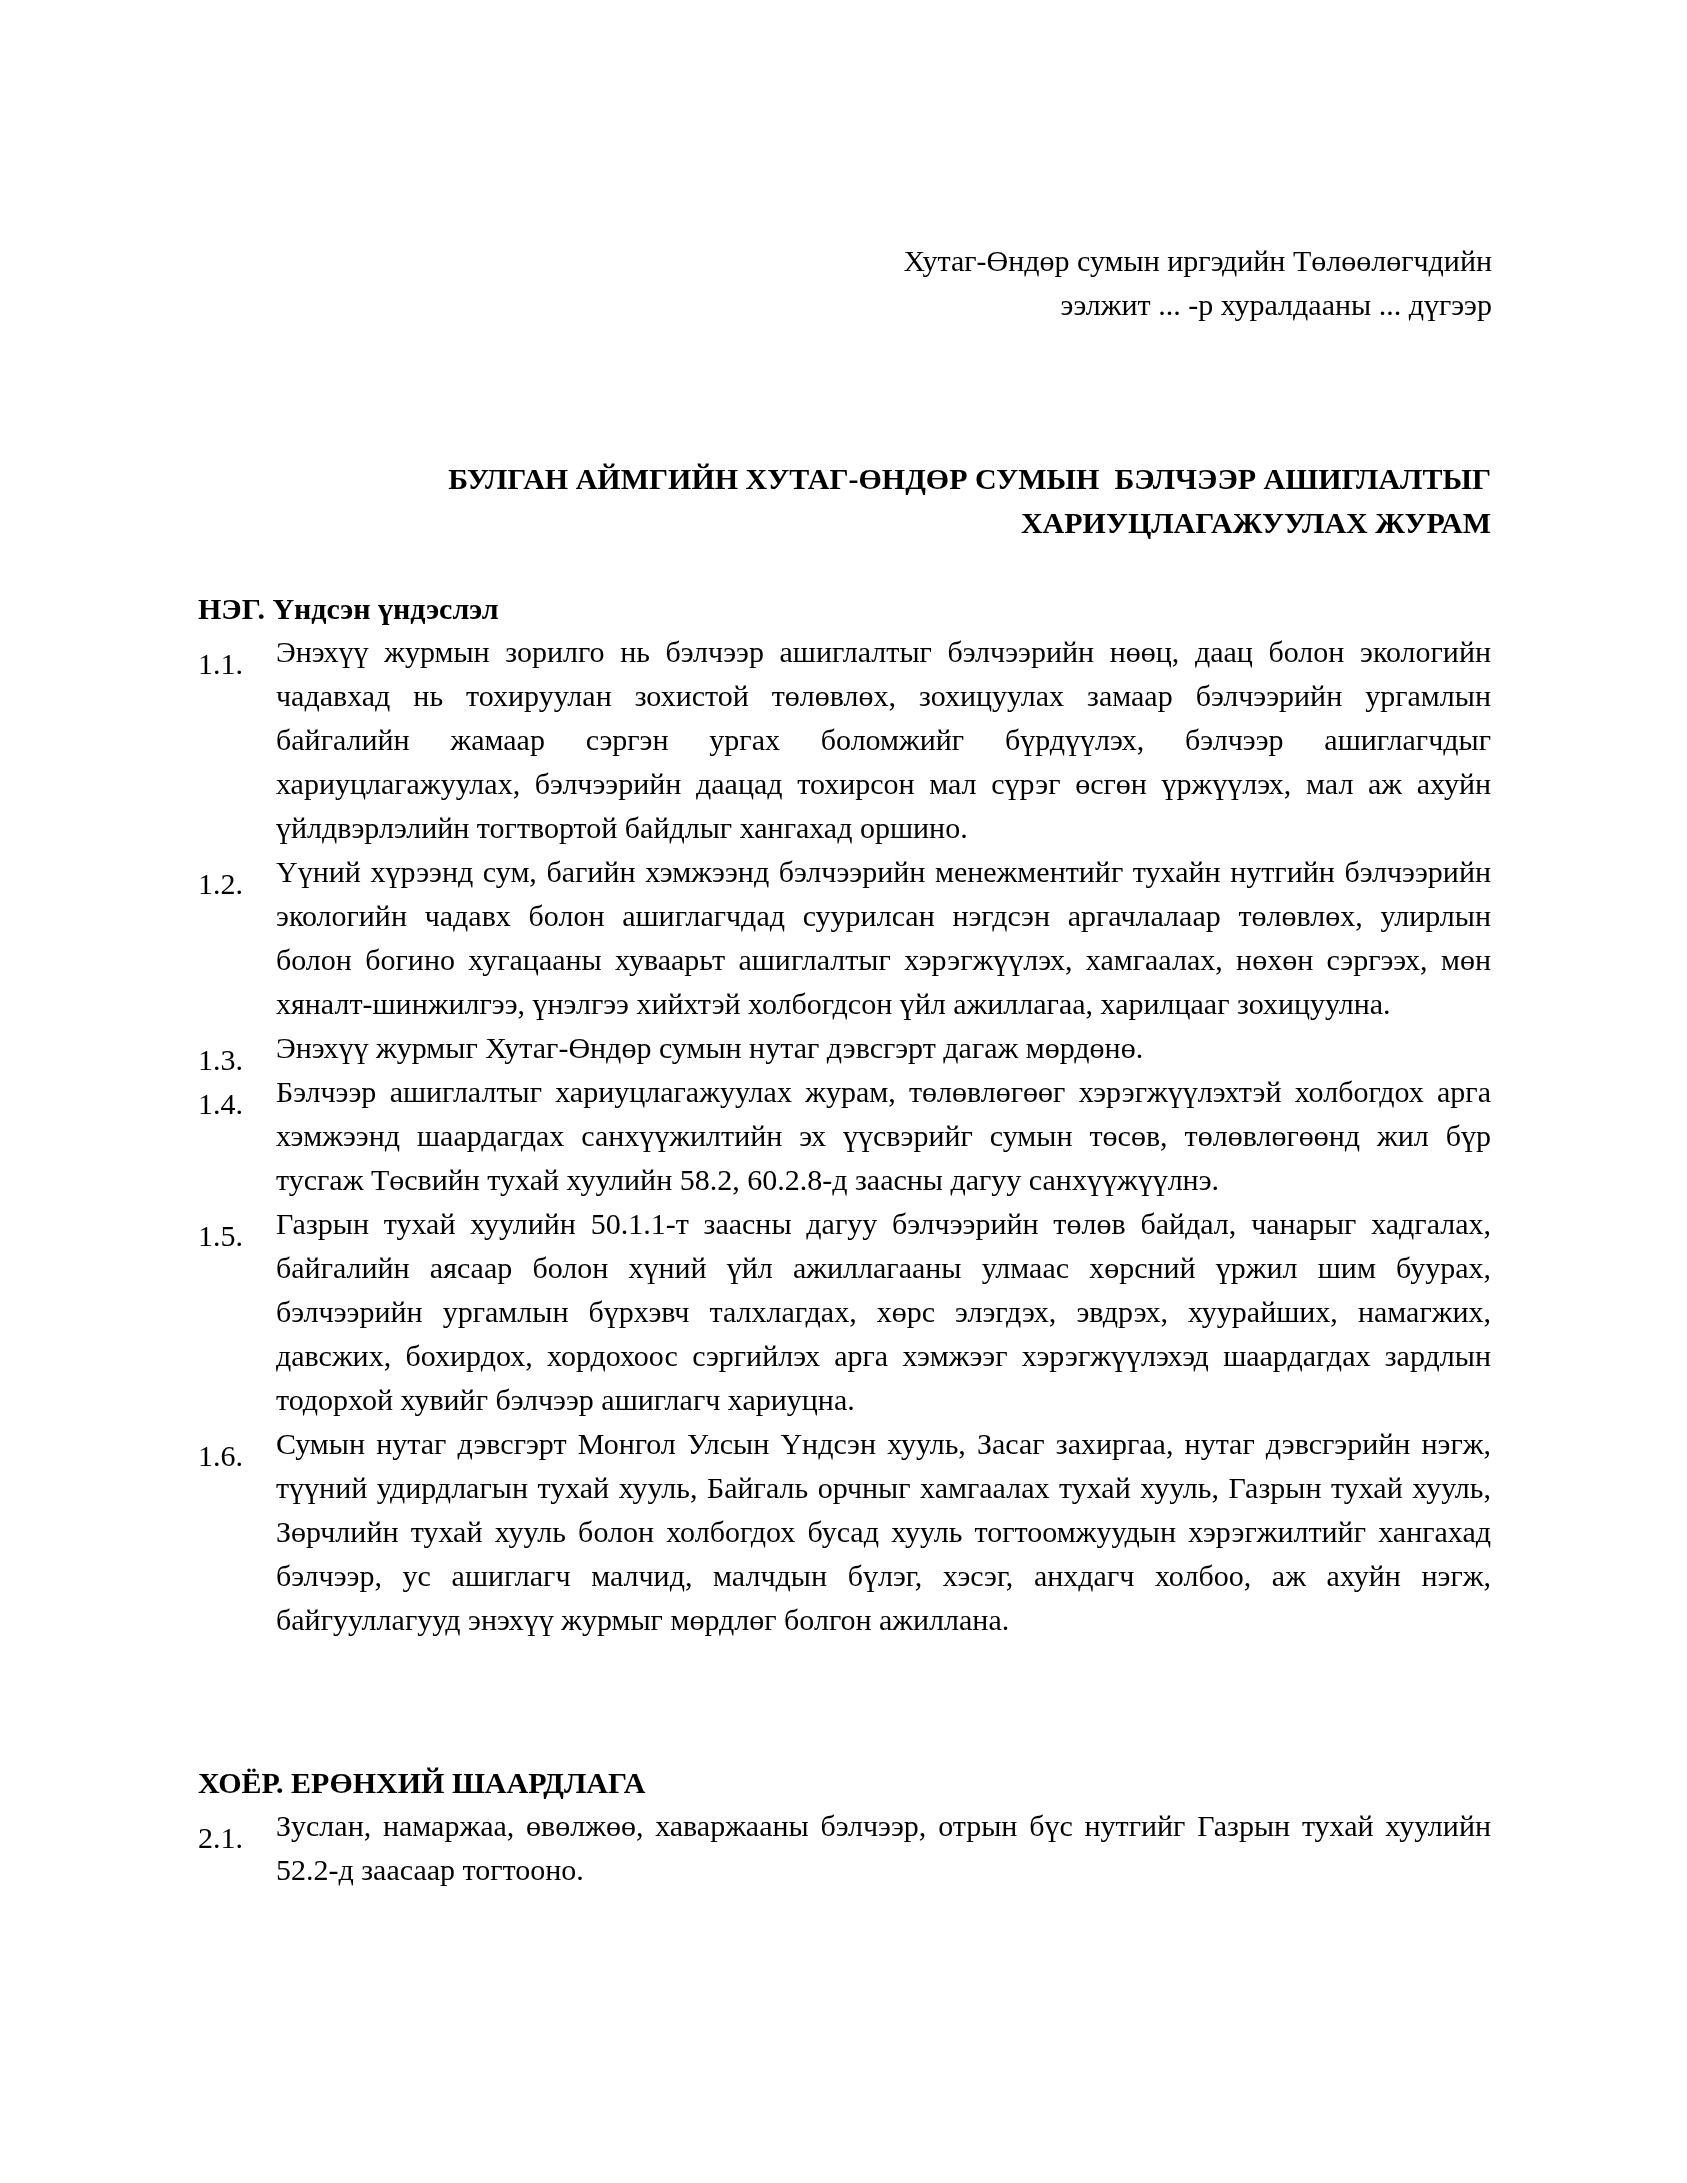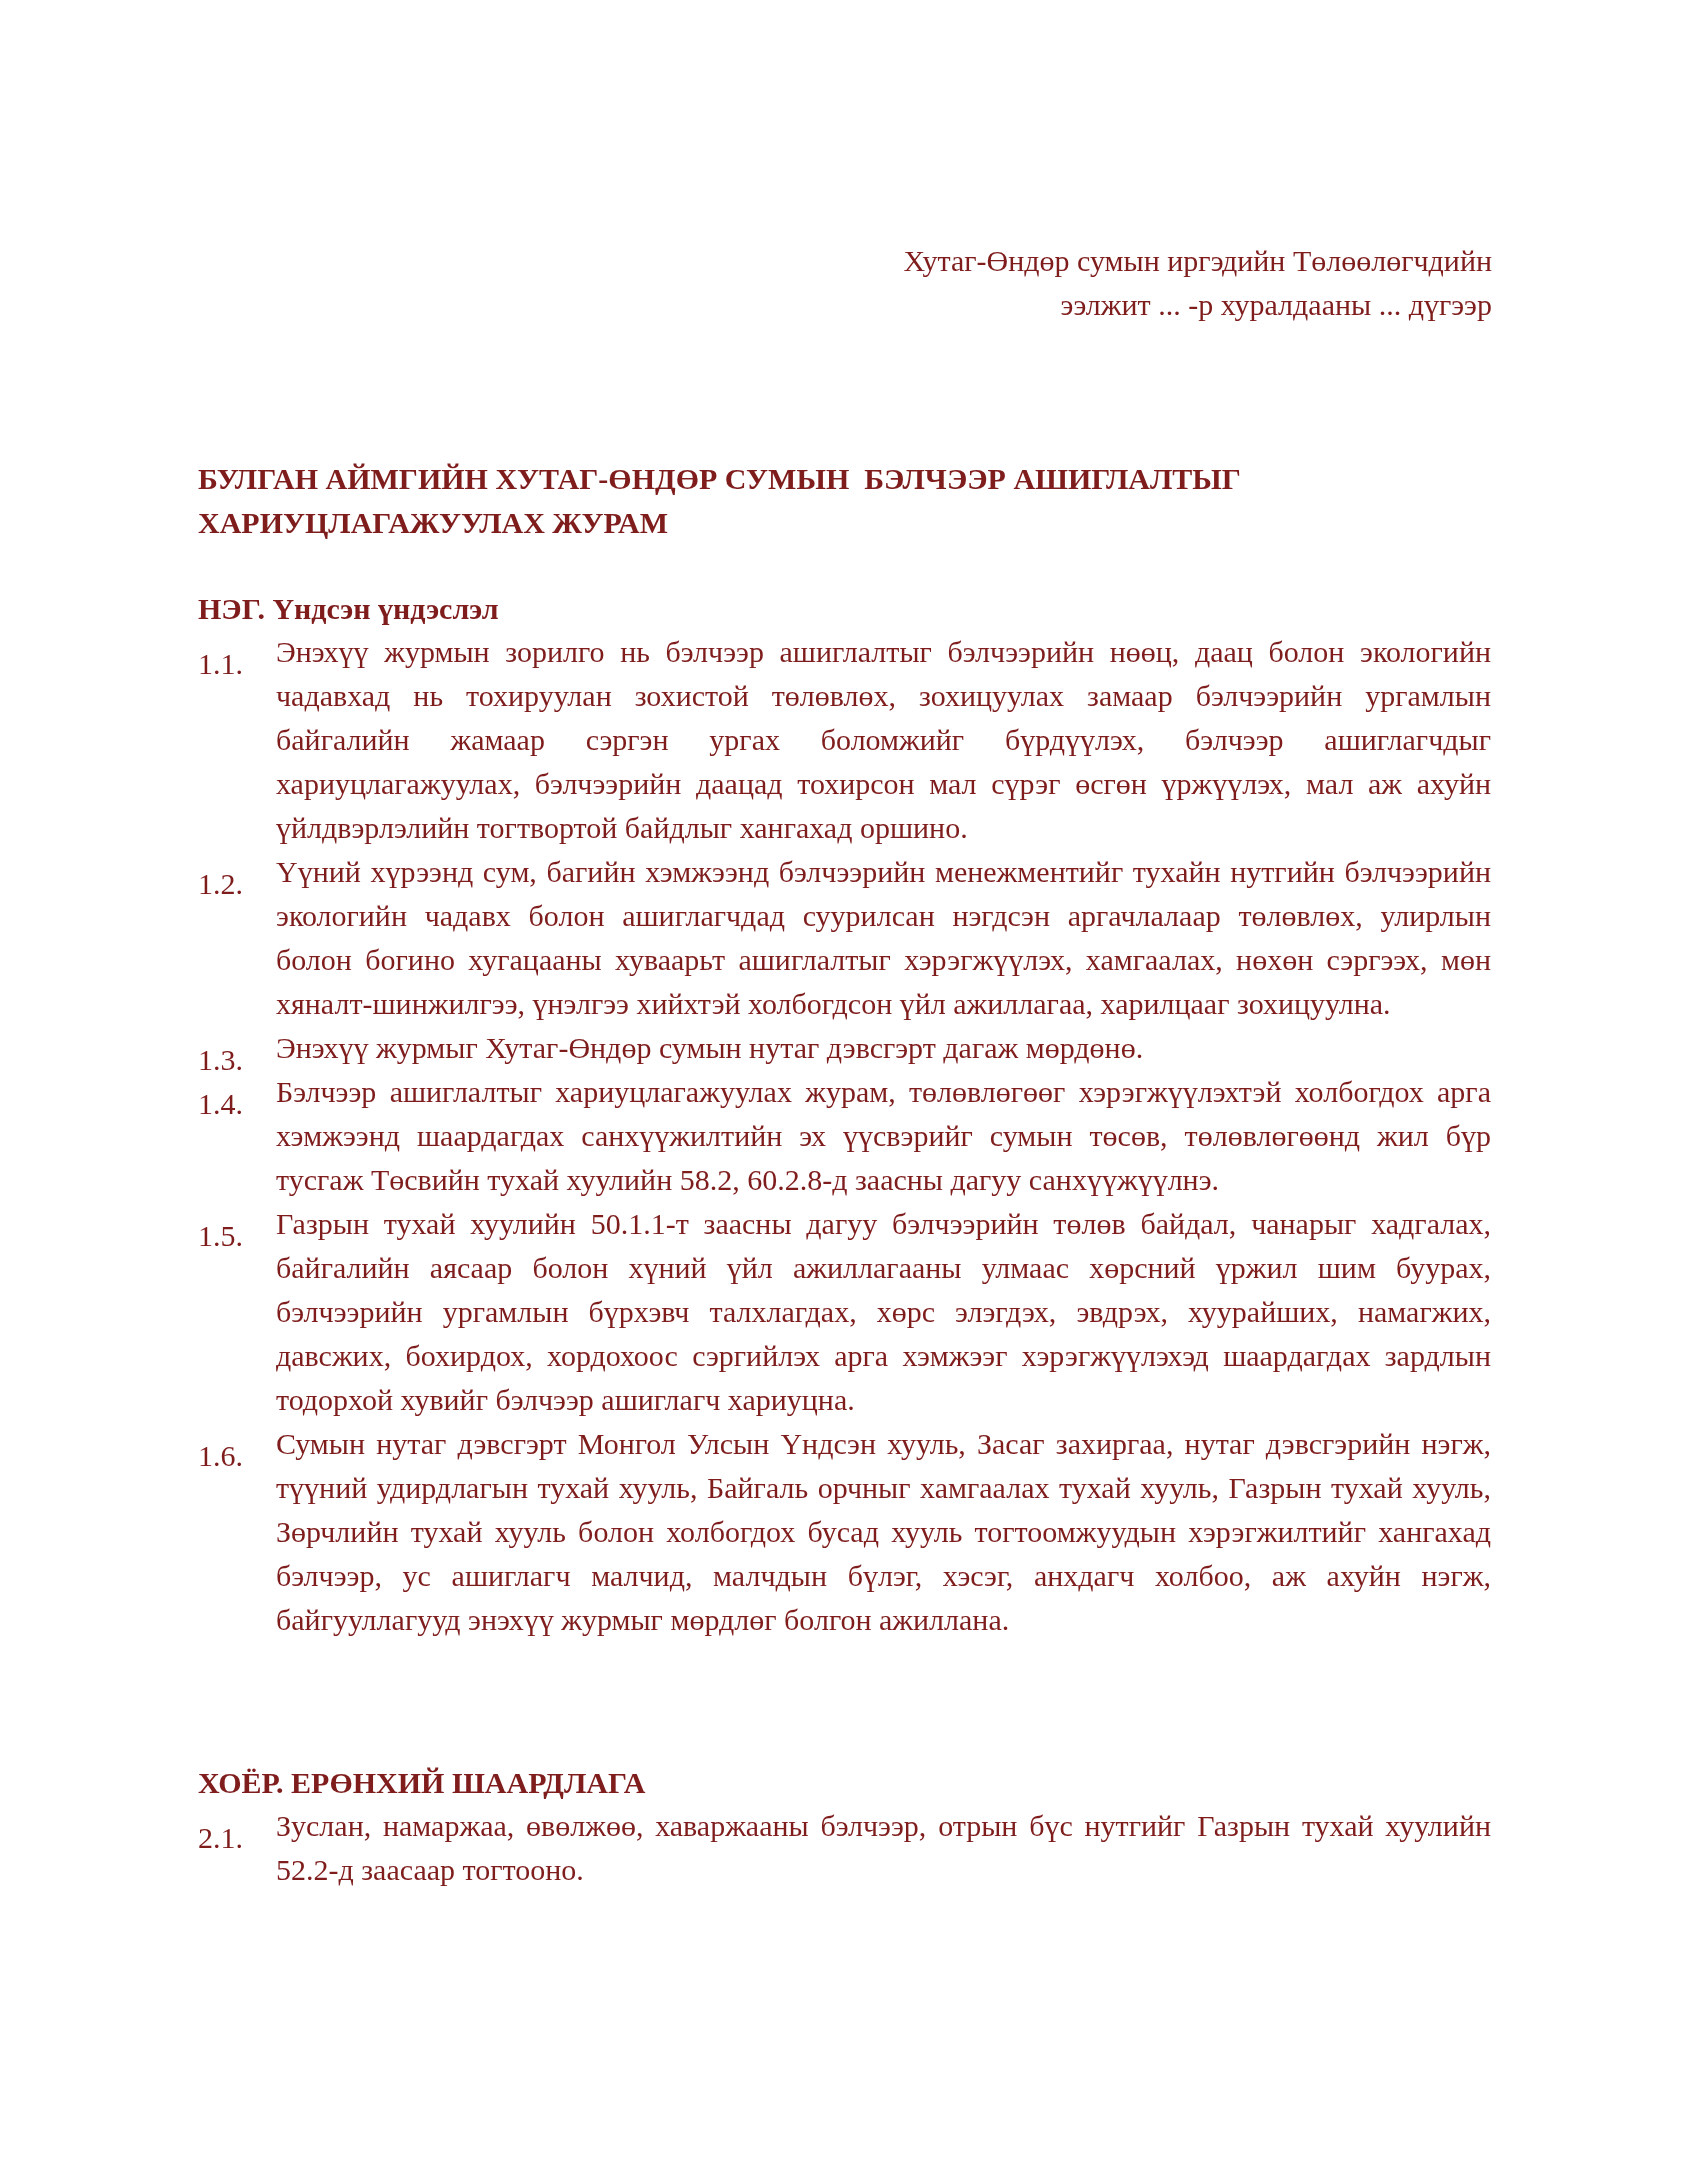--- a/index.html
+++ b/index.html
@@ -1,31 +1,31 @@
 <!DOCTYPE html>
 <html style="font-size:10.6px"><head>
 <meta charset="utf-8">
 <style>
   html, body { margin: 0; padding: 0; background: #ffffff; }
   body { width: 1687px; height: 2183px; position: relative; overflow: hidden; }
   .page {
     position: absolute; left: 0; top: 0; width: 1687px; height: 2183px;
     font-family: "Liberation Serif", "DejaVu Serif", serif;
-    color: #7f1d1d;
+    color: #000000;
     font-size: 30px;
     line-height: 44px;
   }
   .annex {
     position: absolute; top: 239px; right: 195px; width: 794px;
     text-align: right;
   }
   .annex div { white-space: pre; }
   .title {
     position: absolute; top: 457px; left: 198px; width: 1293px;
-    text-align: left; font-weight: bold; line-height: 44px;
+    text-align: right; font-weight: bold; line-height: 44px;
   }
   .section-heading {
     position: absolute; left: 198px; font-weight: bold;
   }
   .items { position: absolute; left: 198px; width: 1293px; }
   .item { position: relative; padding-left: 69px; text-align: justify; }
   .item .num { position: absolute; left: 0; top: 12px; }
   .item .txt { display: block; margin-left: 9px; }
 </style>
 </head>

